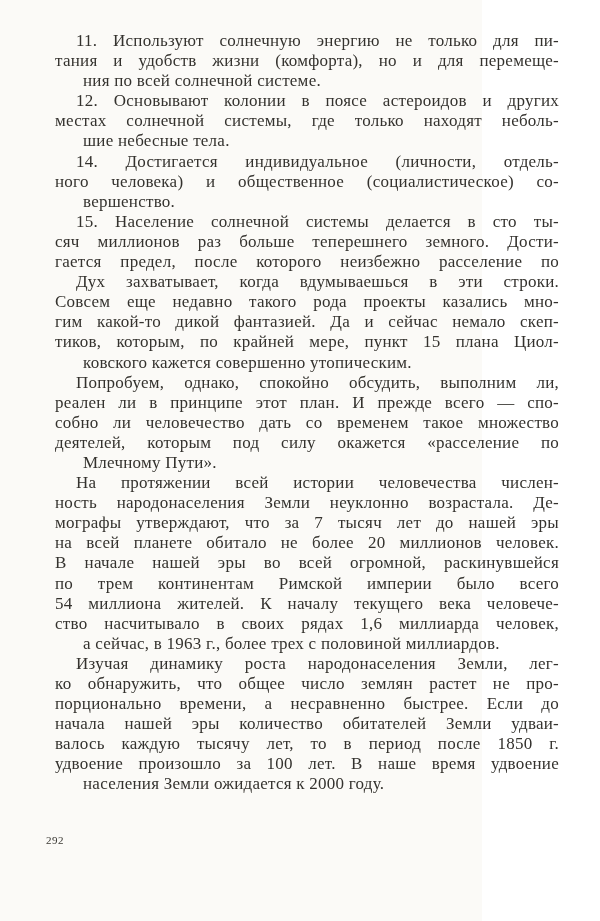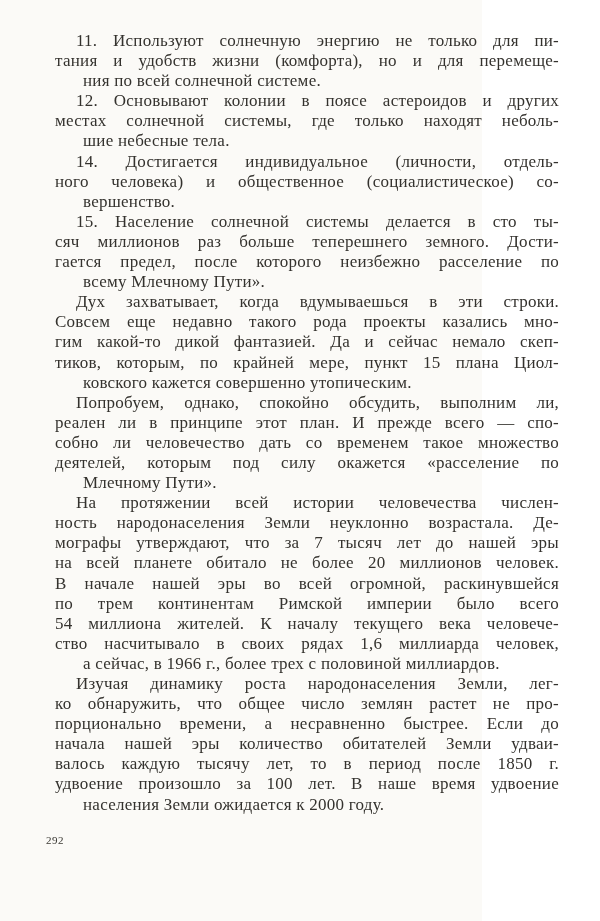--- a/index.html
+++ b/index.html
@@ -73,21 +73,20 @@
       </div>
       <div class="paragraph">
         <div class="text-line first">14. Достигается индивидуальное (личности, отдель-</div>
         <div class="text-line">ного человека) и общественное (социалистическое) со-</div>
         <div class="text-line last">вершенство.</div>
       </div>
       <div class="paragraph">
         <div class="text-line first">15. Население солнечной системы делается в сто ты-</div>
         <div class="text-line">сяч миллионов раз больше теперешнего земного. Дости-</div>
         <div class="text-line">гается предел, после которого неизбежно расселение по</div>
-        <div class="text-line last">всему Млечному Пути».</div>
       </div>
       <div class="paragraph">
         <div class="text-line first">Дух захватывает, когда вдумываешься в эти строки.</div>
         <div class="text-line">Совсем еще недавно такого рода проекты казались мно-</div>
         <div class="text-line">гим какой-то дикой фантазией. Да и сейчас немало скеп-</div>
         <div class="text-line">тиков, которым, по крайней мере, пункт 15 плана Циол-</div>
         <div class="text-line last">ковского кажется совершенно утопическим.</div>
       </div>
       <div class="paragraph">
         <div class="text-line first">Попробуем, однако, спокойно обсудить, выполним ли,</div>
@@ -98,21 +97,21 @@
       </div>
       <div class="paragraph">
         <div class="text-line first">На протяжении всей истории человечества числен-</div>
         <div class="text-line">ность народонаселения Земли неуклонно возрастала. Де-</div>
         <div class="text-line">мографы утверждают, что за 7 тысяч лет до нашей эры</div>
         <div class="text-line">на всей планете обитало не более 20 миллионов человек.</div>
         <div class="text-line">В начале нашей эры во всей огромной, раскинувшейся</div>
         <div class="text-line">по трем континентам Римской империи было всего</div>
         <div class="text-line">54 миллиона жителей. К началу текущего века человече-</div>
         <div class="text-line">ство насчитывало в своих рядах 1,6 миллиарда человек,</div>
-        <div class="text-line last">а сейчас, в 1966 г., более трех с половиной миллиардов.</div>
+        <div class="text-line last">а сейчас, в 1963 г., более трех с половиной миллиардов.</div>
       </div>
       <div class="paragraph">
         <div class="text-line first">Изучая динамику роста народонаселения Земли, лег-</div>
         <div class="text-line">ко обнаружить, что общее число землян растет не про-</div>
         <div class="text-line">порционально времени, а несравненно быстрее. Если до</div>
         <div class="text-line">начала нашей эры количество обитателей Земли удваи-</div>
         <div class="text-line">валось каждую тысячу лет, то в период после 1850 г.</div>
         <div class="text-line">удвоение произошло за 100 лет. В наше время удвоение</div>
         <div class="text-line last">населения Земли ожидается к 2000 году.</div>
       </div>

